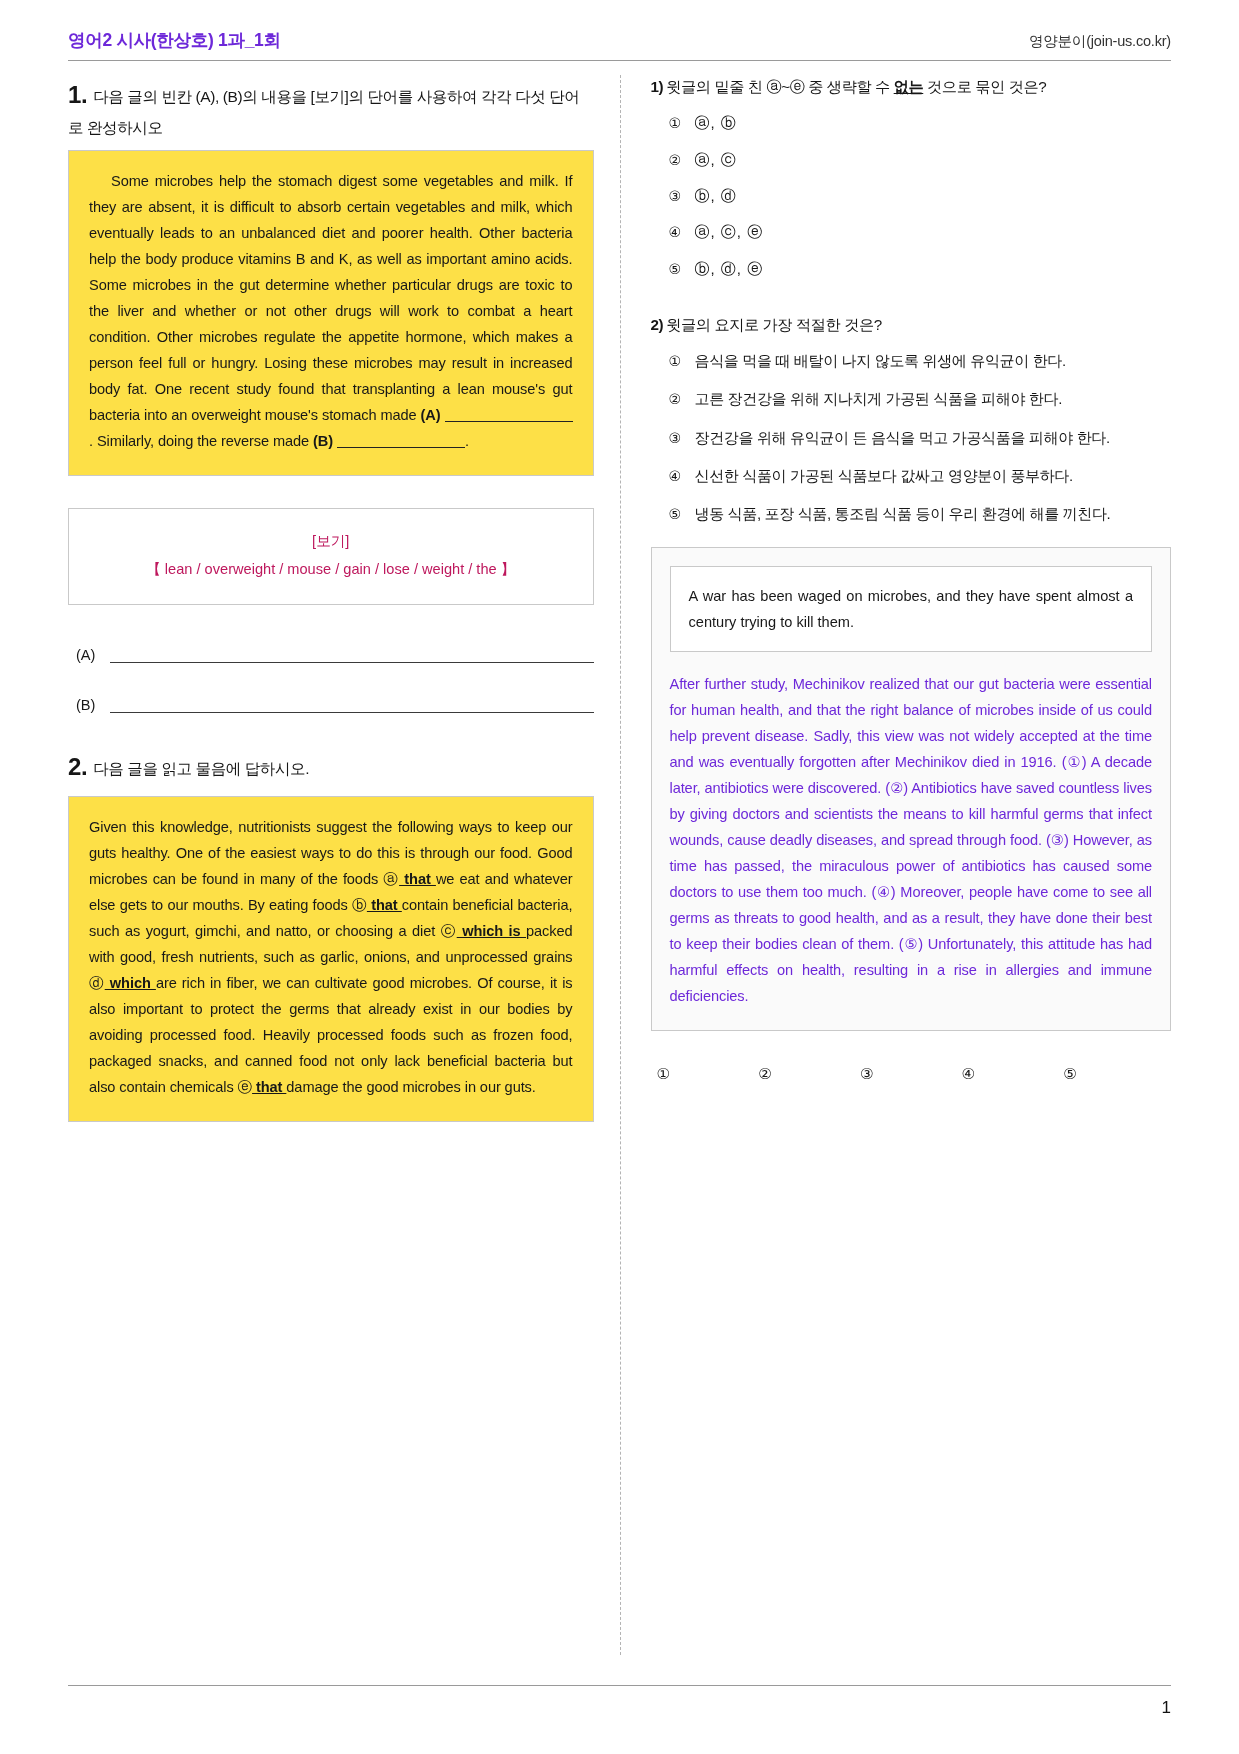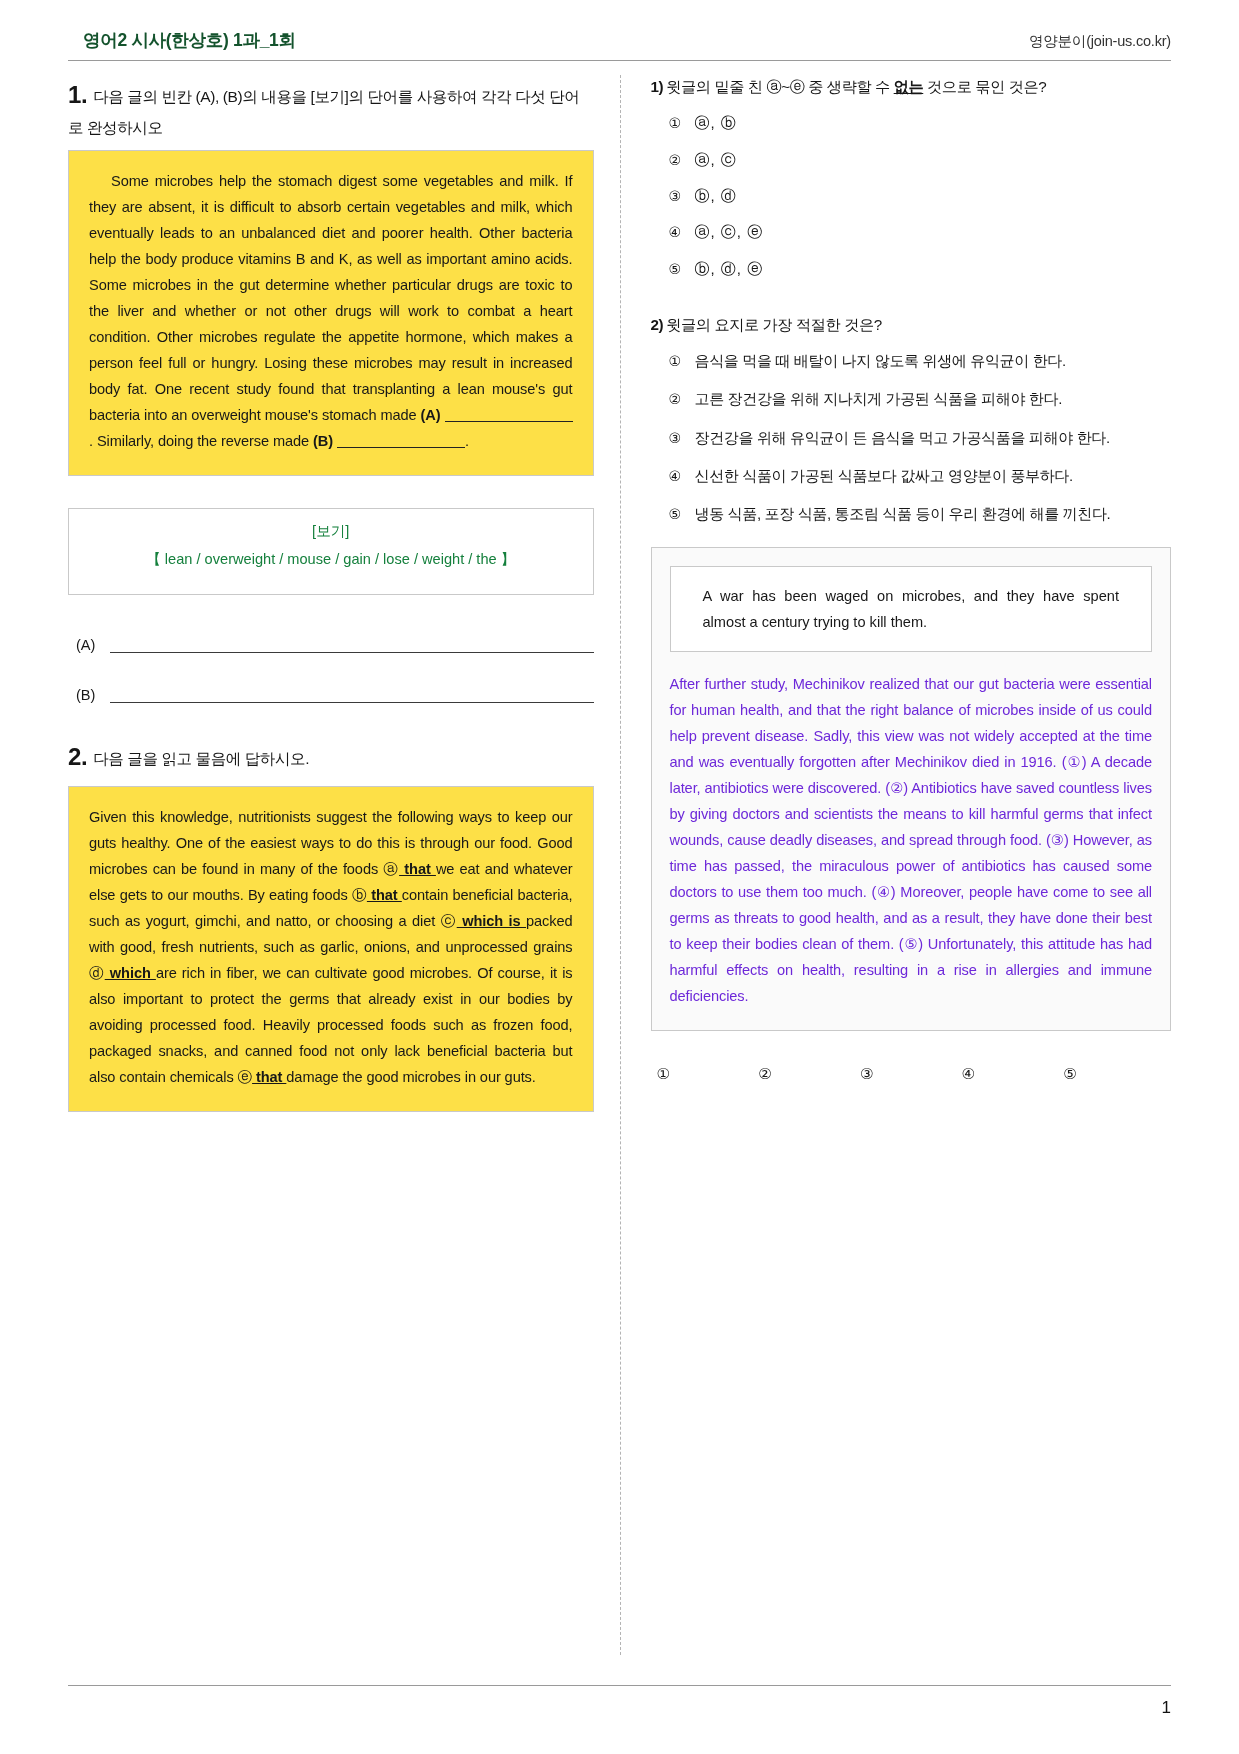--- a/index.html
+++ b/index.html
@@ -25,22 +25,21 @@
     align-items: baseline;
     justify-content: space-between;
     padding-top: 28px;
     padding-bottom: 8px;
     border-bottom: 1.5px solid #9a9a9a;
   }
   .header-title {
     font-size: 17.5px;
     font-weight: bold;
     letter-spacing: -0.3px;
-    color: #14532d;
-    margin-left: 15px;
+    color: #6d28d9;
   }
   .header-site {
     font-size: 14.5px;
     color: #333;
     letter-spacing: -0.2px;
   }
 
   
   .columns {
     display: flex;
@@ -104,25 +103,25 @@
     vertical-align: -2px;
   }
   .bold { font-weight: bold; }
   .ul-bold { font-weight: bold; text-decoration: underline; }
 
   
   .bogi-box {
     margin-top: 32px;
     border: 1px solid #c9c9c9;
     background: #ffffff;
-    padding: 8px 22px 20px 22px;
+    padding: 18px 22px 20px 22px;
     text-align: center;
     font-size: 14.6px;
     line-height: 1.95;
-    color: #15803d;
+    color: #be185d;
   }
 
   
   .answers { margin-top: 42px; padding-left: 8px; }
   .answer-row {
     display: flex;
     align-items: flex-end;
     font-size: 14.6px;
     margin-bottom: 34px;
     color: #181818;
@@ -158,21 +157,21 @@
 
   
   .insert-outer {
     border: 1px solid #c9c9c9;
     background: #fafafa;
     padding: 18px 18px 20px 18px;
   }
   .insert-inner {
     border: 1px solid #c9c9c9;
     background: #ffffff;
-    padding: 16px 32px;
+    padding: 16px 18px;
     font-size: 14.6px;
     line-height: 1.8;
     text-align: justify;
     color: #181818;
     margin-bottom: 20px;
   }
   .insert-body {
     font-size: 14.6px;
     line-height: 1.78;
     text-align: justify;

